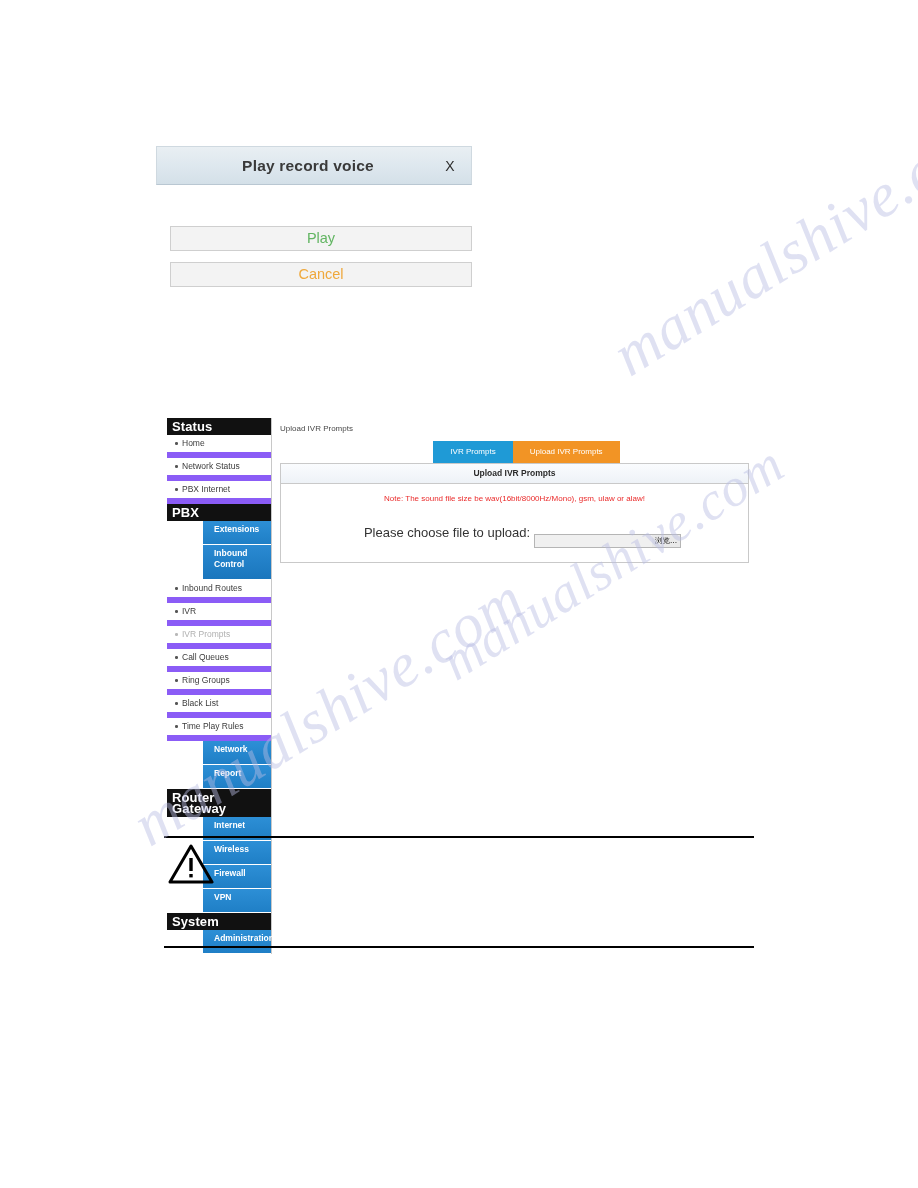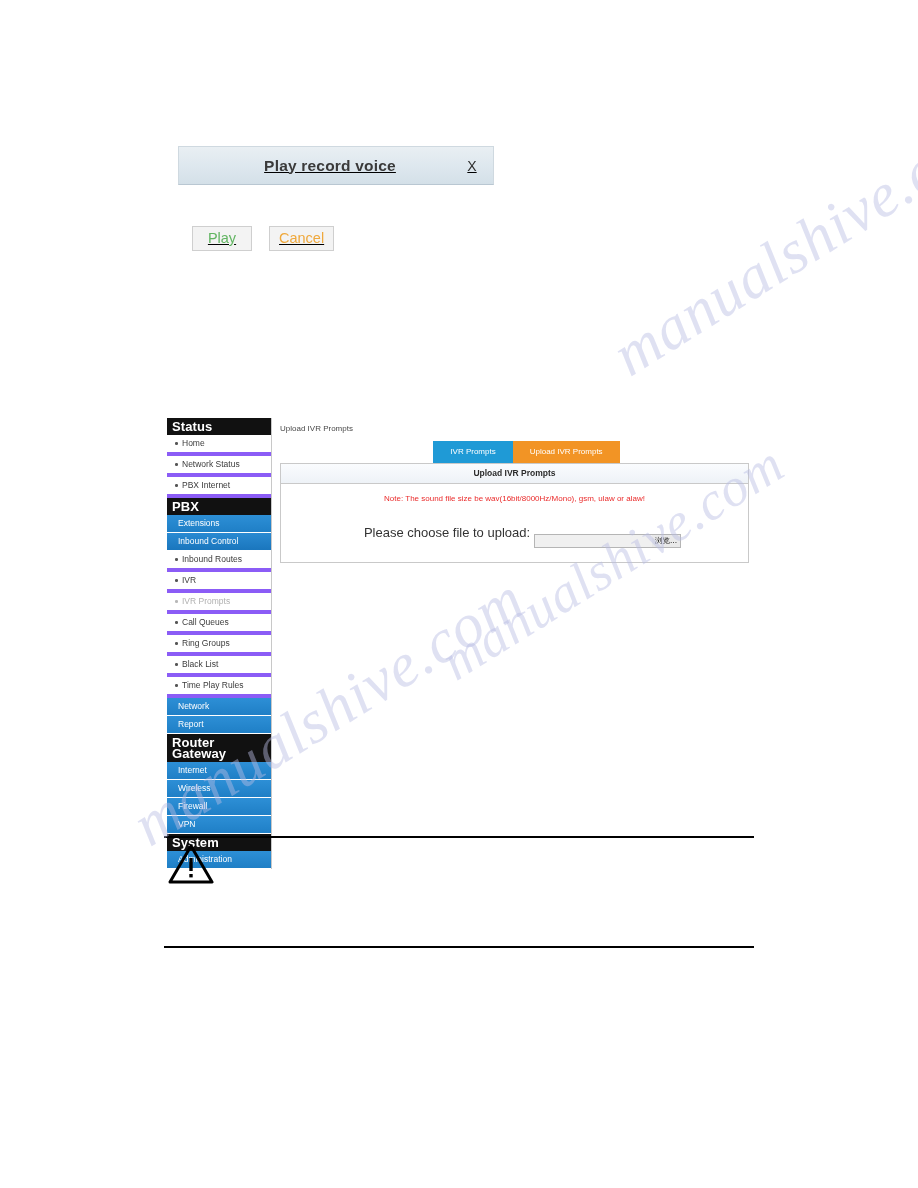--- a/index.html
+++ b/index.html
@@ -30,24 +30,23 @@
     letter-spacing: 1px;
     z-index: 50;
   }
   .wm1 { left: 600px; top: 330px; }
   .wm2 { left: 120px; top: 800px; }
   .wm3 { left: 430px; top: 640px; font-size: 54px; }
 
   
   #dialog {
     position: absolute;
-    left: 178px;
+    left: 156px;
     top: 146px;
     width: 316px;
-    text-decoration: underline;
   }
   .dlg-titlebar {
     height: 37px;
     background: linear-gradient(to bottom, #e9eff3 0%, #dde7ee 55%, #d4e0e8 100%);
     border: 1px solid #cfd9e0;
     border-bottom: 1px solid #b9c7d2;
     display: flex;
     align-items: center;
     position: relative;
   }
@@ -88,23 +87,24 @@
     color: #111;
     background: #fdfdfd;
     border: 1px solid #8e8e8e;
     padding: 1px 3px 2px 4px;
     height: 22px;
     line-height: 18px;
     border-radius: 0;
   }
   .dlg-btnrow {
     display: flex;
-    gap: 17px;
+    gap: 11px;
     margin-top: 21px;
     padding-left: 14px;
+    flex-direction: column;
   }
   .dlg-btn {
     min-width: 60px;
     height: 25px;
     line-height: 23px;
     text-align: center;
     font-size: 14.5px;
     background: #f3f3f3;
     border: 1px solid #cfcfcf;
     padding: 0 9px;
@@ -180,35 +180,36 @@
     font-size: 13px;
     font-weight: bold;
     padding: 3px 0 3px 5px;
     line-height: 11px;
     letter-spacing: .1px;
   }
   .nav-blue {
     background: linear-gradient(to bottom, #2d8fd6 0%, #1f7fc6 100%);
     color: #ffffff;
     font-size: 8.5px;
-    font-weight: normal;
-    padding: 3px 0 3px 11px;
+    font-weight: bold;
+    padding: 3px 0 9px 11px;
     line-height: 11px;
     border-bottom: 1px solid #ffffff;
     cursor: pointer;
+    margin-left: 36px;
   }
   .nav-blue.active {
     background: linear-gradient(to bottom, #2a8ad2 0%, #1a76bd 100%);
   }
   .nav-item {
     font-size: 8.5px;
     color: #3b3b3b;
     padding: 3px 0 3px 15px;
     line-height: 11px;
-    border-bottom: 4px solid #8b5cf6;
+    border-bottom: 6px solid #8b5cf6;
     position: relative;
     cursor: pointer;
     background: #ffffff;
   }
   .nav-item::before {
     content: "";
     position: absolute;
     left: 8px;
     top: 7px;
     width: 2.5px;

